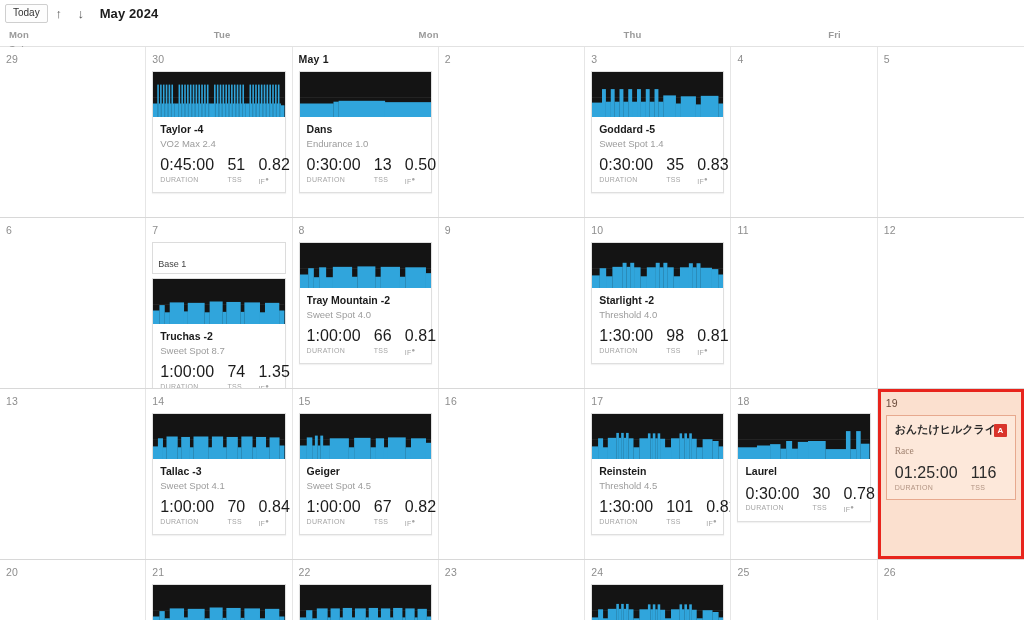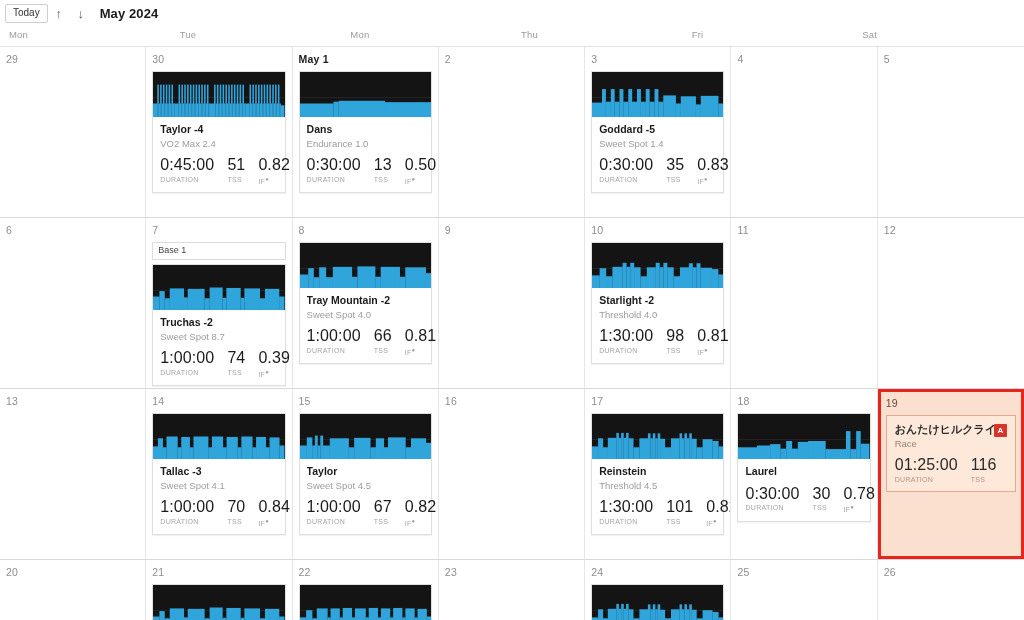--- a/index.html
+++ b/index.html
@@ -41,23 +41,24 @@
     font-size: 13px;
     font-weight: bold;
     color: #1b1b1b;
     margin-left: 8px;
     letter-spacing: .1px;
   }
 
   
   .dow-row {
     display: grid;
-    grid-template-columns: repeat(6, 1fr);
+    grid-template-columns: repeat(5, 1fr);
     height: 21px;
     border-bottom: 1px solid #e2e2e2;
+    font-weight: bold;
   }
   .dow {
     font-size: 9.5px;
     color: #9a9a9a;
     padding-left: 9px;
     padding-top: 3px;
     letter-spacing: .2px;
   }
 
   
@@ -85,21 +86,21 @@
     letter-spacing: .2px;
   }
   .daynum.first-of-month { color: #1b1b1b; font-weight: bold; }
 
   
   .period-box {
     border: 1px solid #dcdcdc;
     background: #fff;
     font-size: 9px;
     color: #444;
-    padding: 3px 5px 4px;
+    padding: 17px 5px 4px;
     margin-bottom: 4px;
     line-height: 1;
   }
 
   
   .card {
     border: 1px solid #dfdfdf;
     background: #fff;
     box-shadow: 0 1px 1px rgba(0,0,0,.05);
   }
@@ -179,22 +180,23 @@
     font-weight: bold;
     text-align: center;
     line-height: 13px;
     border-radius: 1px;
     flex: none;
     margin-top: 1px;
   }
   .race-sub {
     font-size: 9.5px;
     color: #a08270;
-    margin-top: 1px;
+    margin-top: 9px;
     line-height: 1.2;
+    font-family: Liberation Serif, serif;
   }
   .race-card .stat-val { color: #2a2a2a; }
   .race-card .stat-lbl { color: #b29483; }
 </style>
 </head>
 <body>
 
 <div class="toolbar">
   <button class="today-btn">Today</button>
   <span class="nav-arrow">↑</span>
@@ -452,21 +454,21 @@
             <div class="stats">
               <div class="stat">
              <div class="stat-val">1:00:00</div>
              <div class="stat-lbl">DURATION</div>
            </div>
            <div class="stat">
              <div class="stat-val">74</div>
              <div class="stat-lbl">TSS</div>
            </div>
            <div class="stat">
-             <div class="stat-val">0.39</div>
+             <div class="stat-val">1.35</div>
              <div class="stat-lbl"><span>IF</span><sup>●</sup></div>
            </div>
             </div>
           </div>
         </div>
       </div>
       <div class="day">
         <div class="daynum">8</div>
         <div class="card">
           <div class="graph">
@@ -637,21 +639,21 @@
               <rect x="53.608" y="74.00" width="4.244" height="26.00" fill="#30a5dc"></rect>
               <rect x="57.732" y="54.00" width="6.306" height="46.00" fill="#30a5dc"></rect>
               <rect x="63.918" y="74.00" width="3.213" height="26.00" fill="#30a5dc"></rect>
               <rect x="67.010" y="52.00" width="13.522" height="48.00" fill="#30a5dc"></rect>
               <rect x="80.412" y="74.00" width="4.244" height="26.00" fill="#30a5dc"></rect>
               <rect x="84.536" y="54.00" width="11.460" height="46.00" fill="#30a5dc"></rect>
               <rect x="95.876" y="64.00" width="4.244" height="36.00" fill="#30a5dc"></rect>
             </svg>
           </div>
           <div class="card-body">
-            <div class="wk-title">Taylor</div>
+            <div class="wk-title">Geiger</div>
             <div class="wk-sub">Sweet Spot 4.5</div>
             <div class="stats">
               <div class="stat">
              <div class="stat-val">1:00:00</div>
              <div class="stat-lbl">DURATION</div>
            </div>
            <div class="stat">
              <div class="stat-val">67</div>
              <div class="stat-lbl">TSS</div>
            </div>

